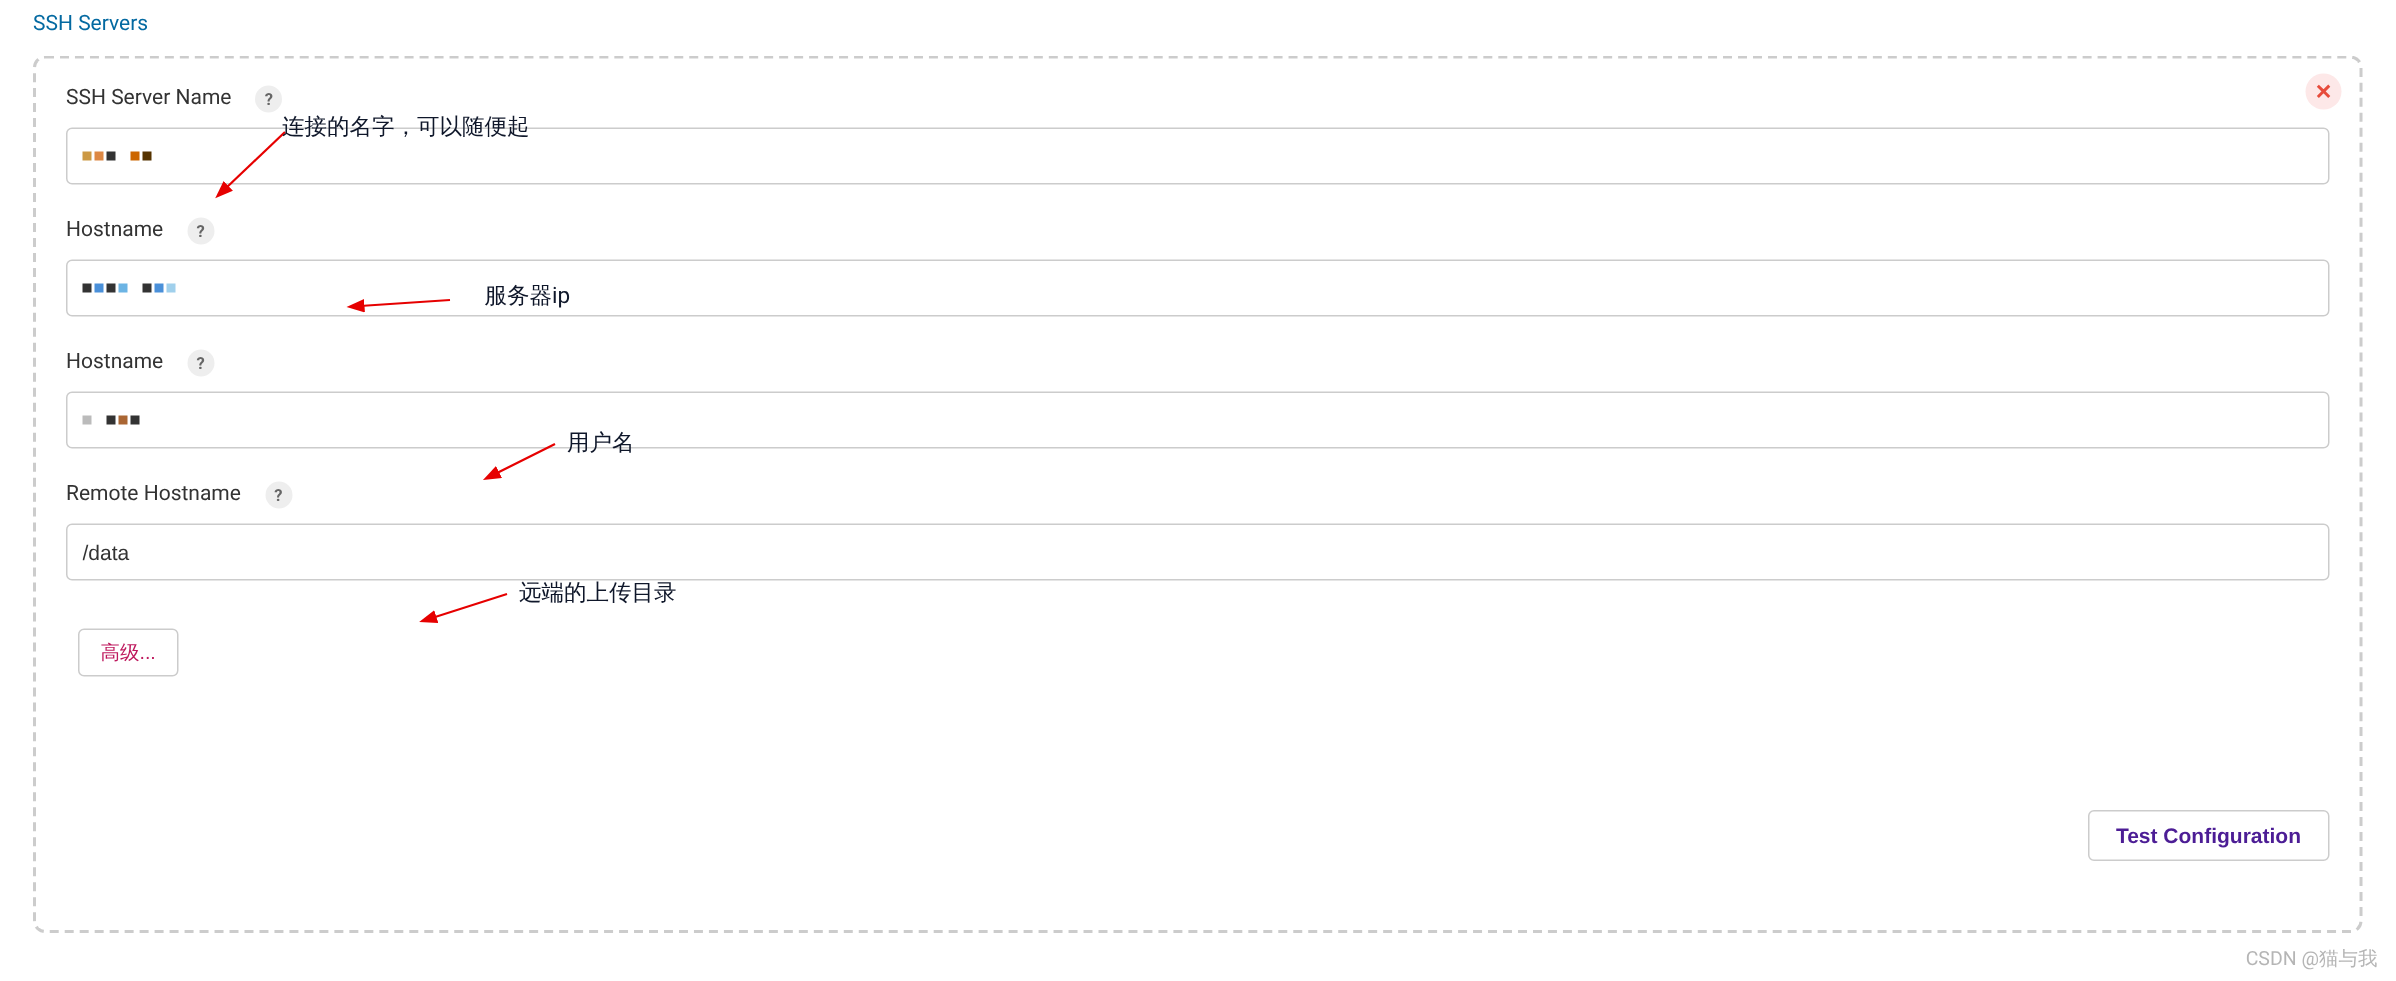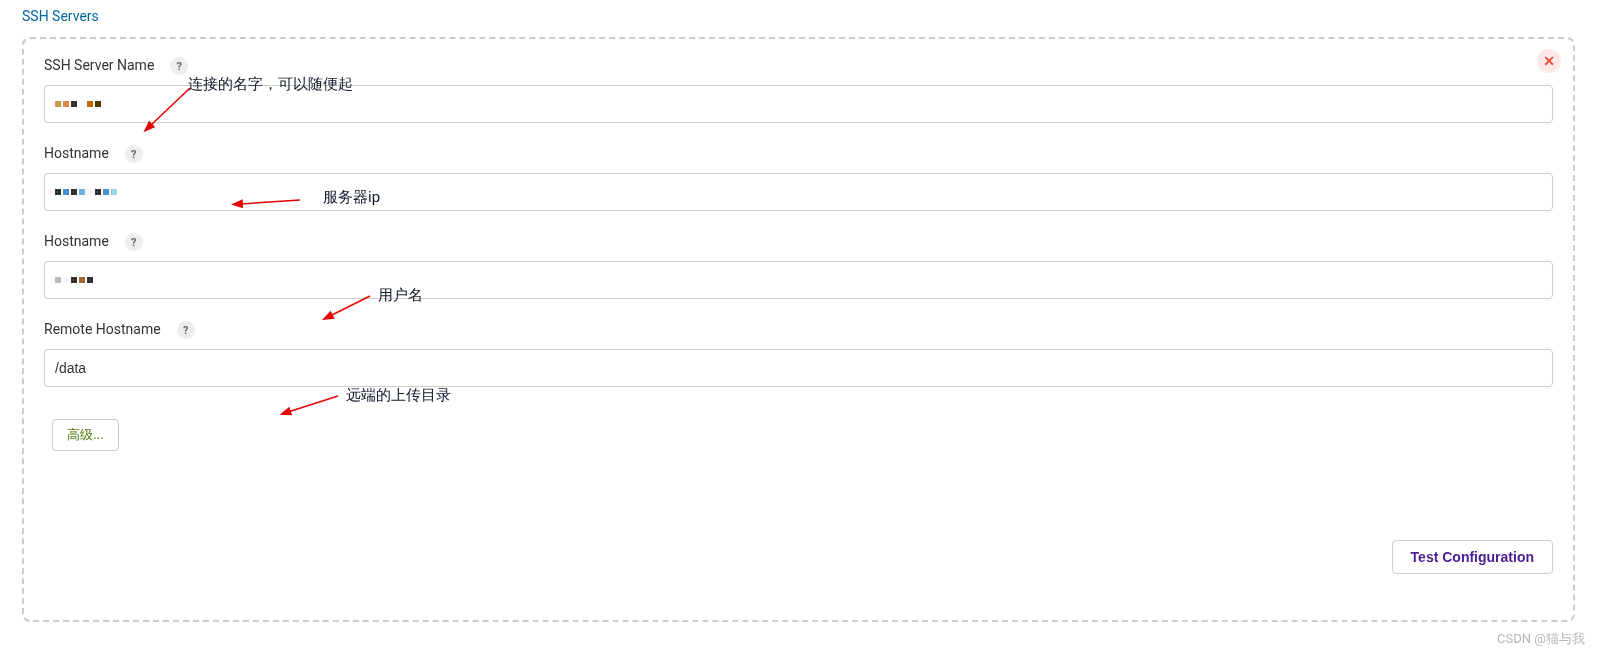--- a/index.html
+++ b/index.html
@@ -80,21 +80,21 @@
       font-size: 14px;
       color: #333;
       background: #fff;
       outline: none;
     }
     .btn-advanced {
       padding: 6px 14px;
       border: 1px solid #ccc;
       border-radius: 4px;
       background: #fff;
-      color: #4d7c0f;
+      color: #be185d;
       font-size: 13px;
       cursor: pointer;
       margin-top: 10px;
       margin-left: 8px;
     }
     .btn-test {
       position: absolute;
       right: 20px;
       bottom: 46px;
       padding: 8px 18px;

